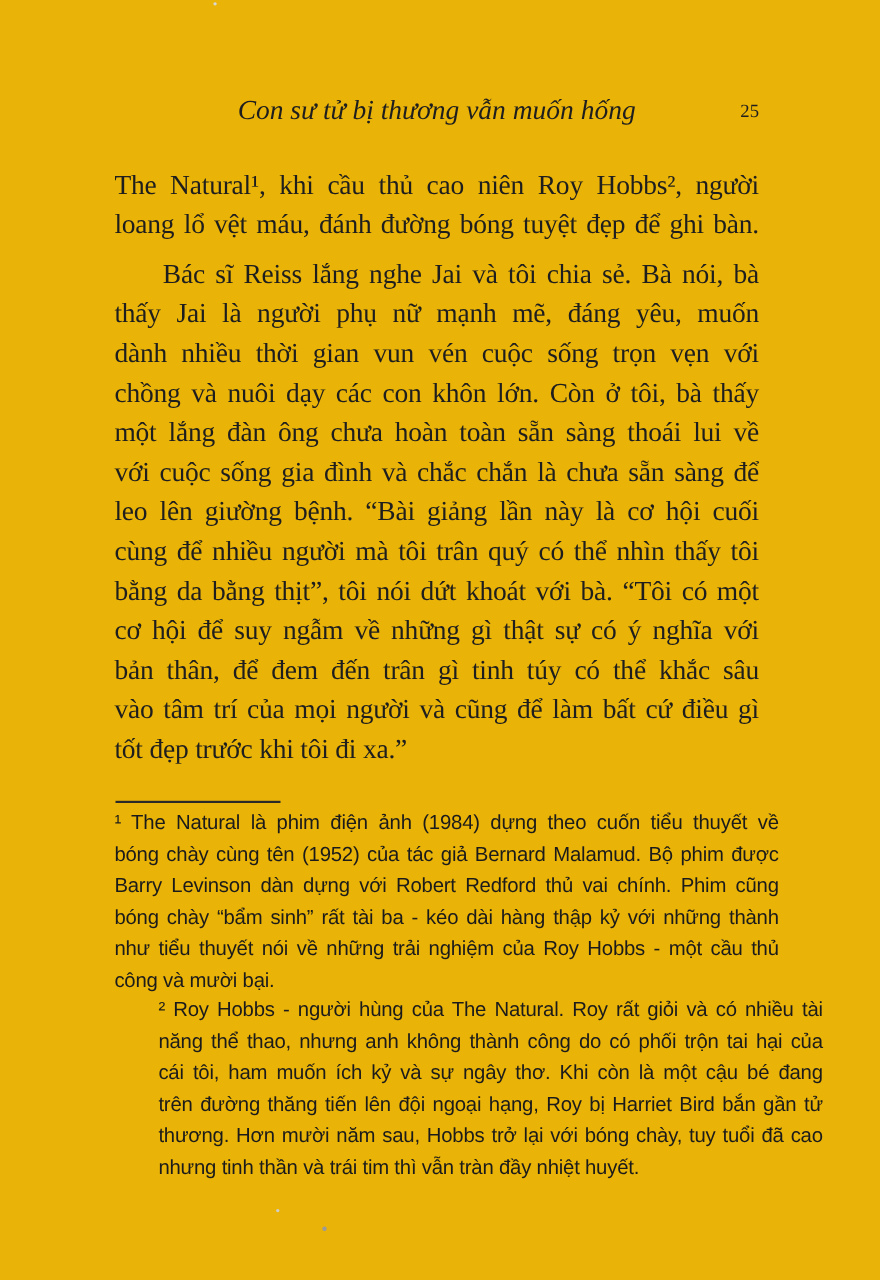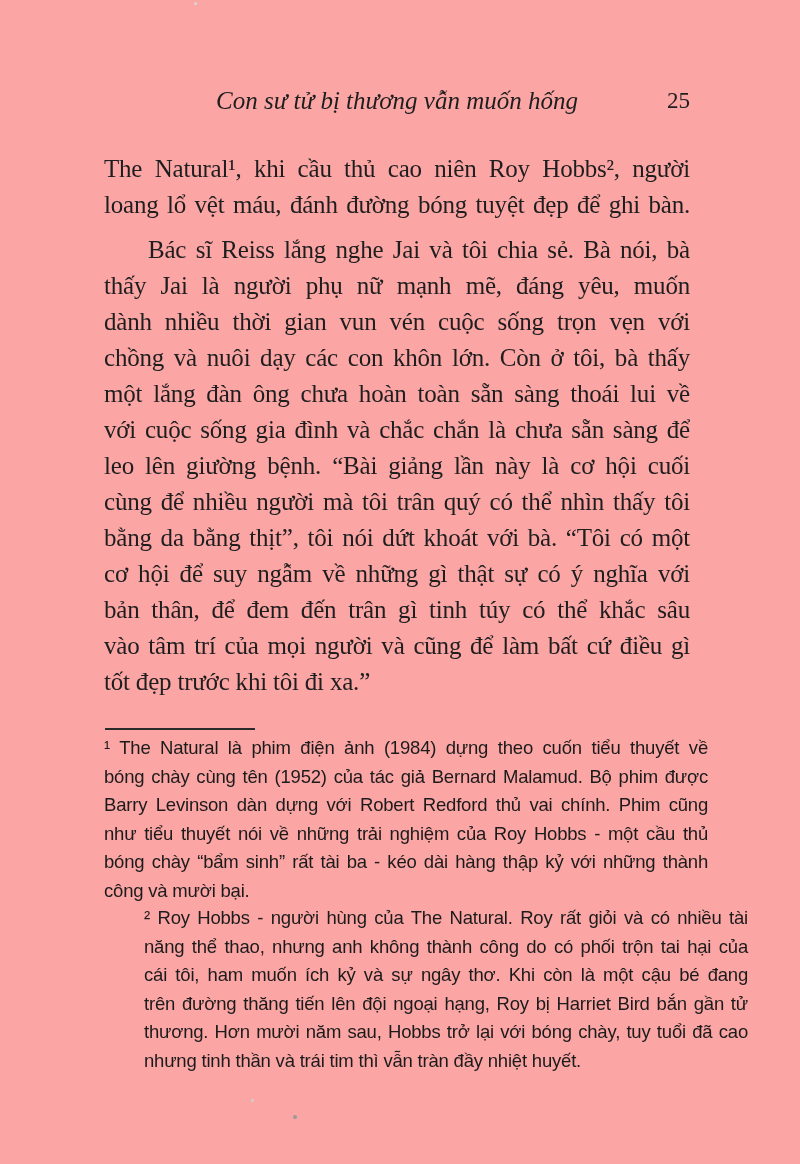--- a/index.html
+++ b/index.html
@@ -1,24 +1,24 @@
 <!DOCTYPE html>
 <html><head>
 <meta charset="utf-8">
 <style>
   html,body { margin:0; padding:0; }
   body { background:#fdfdfd; }
   .page {
     position:relative; width:800px; height:1164px; overflow:hidden;
-    background:#fca5a5; color:#1e1e1e;
+    background:#eab308; color:#1e1e1e;
     font-family:"Liberation Serif", serif;
   }
   .header { position:absolute; top:84px; left:104px; width:586px; height:36px; }
   .running-title { text-align:center; font-style:italic; font-size:25px; line-height:34px; }
-  .page-number { position:absolute; right:0; top:0; font-size:23px; line-height:34px; font-style:normal; }
+  .page-number { position:absolute; right:0; top:0; font-size:17px; line-height:34px; font-style:normal; }
 
   .para { position:absolute; left:104px; width:586px; font-size:25px; line-height:36px; letter-spacing:-0.2px; }
   .p1 { top:151px; }
   .p2 { top:232px; }
   .bline { text-align:justify; text-align-last:justify; white-space:normal; }
   .bline.end { text-align:last; text-align-last:left; }
   .indent { text-indent:44px; }
 
   .fn-rule { position:absolute; top:728px; left:105px; width:150px; height:2px; background:#2a2a2a; }
 
@@ -69,22 +69,22 @@
     <div class="bline">vào tâm trí của mọi người và cũng để làm bất cứ điều gì</div>
     <div class="bline end">tốt đẹp trước khi tôi đi xa.”</div>
   </div>
 
   <div class="fn-rule"></div>
 
   <div class="footnote fn1">
     <div class="fline"><span>¹ </span><span class="it">The Natural</span><span> là phim điện ảnh (1984) dựng theo cuốn tiểu thuyết về</span></div>
     <div class="fline">bóng chày cùng tên (1952) của tác giả Bernard Malamud. Bộ phim được</div>
     <div class="fline">Barry Levinson dàn dựng với Robert Redford thủ vai chính. Phim cũng</div>
+    <div class="fline">bóng chày “bẩm sinh” rất tài ba - kéo dài hàng thập kỷ với những thành</div>
     <div class="fline">như tiểu thuyết nói về những trải nghiệm của Roy Hobbs - một cầu thủ</div>
-    <div class="fline">bóng chày “bẩm sinh” rất tài ba - kéo dài hàng thập kỷ với những thành</div>
     <div class="fline end">công và mười bại.</div>
   </div>
 
   <div class="footnote fn2">
     <div class="fline"><span>² Roy Hobbs - người hùng của </span><span class="it">The Natural.</span><span> Roy rất giỏi và có nhiều tài</span></div>
     <div class="fline">năng thể thao, nhưng anh không thành công do có phối trộn tai hại của</div>
     <div class="fline">cái tôi, ham muốn ích kỷ và sự ngây thơ. Khi còn là một cậu bé đang</div>
     <div class="fline">trên đường thăng tiến lên đội ngoại hạng, Roy bị Harriet Bird bắn gần tử</div>
     <div class="fline">thương. Hơn mười năm sau, Hobbs trở lại với bóng chày, tuy tuổi đã cao</div>
     <div class="fline end">nhưng tinh thần và trái tim thì vẫn tràn đầy nhiệt huyết.</div>

